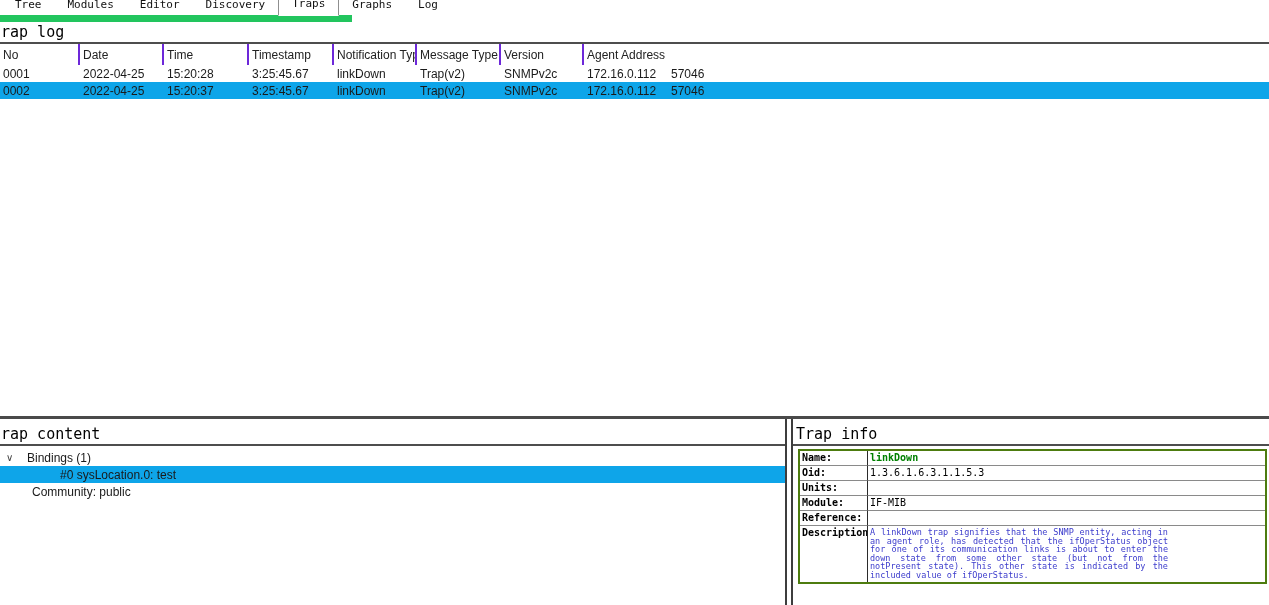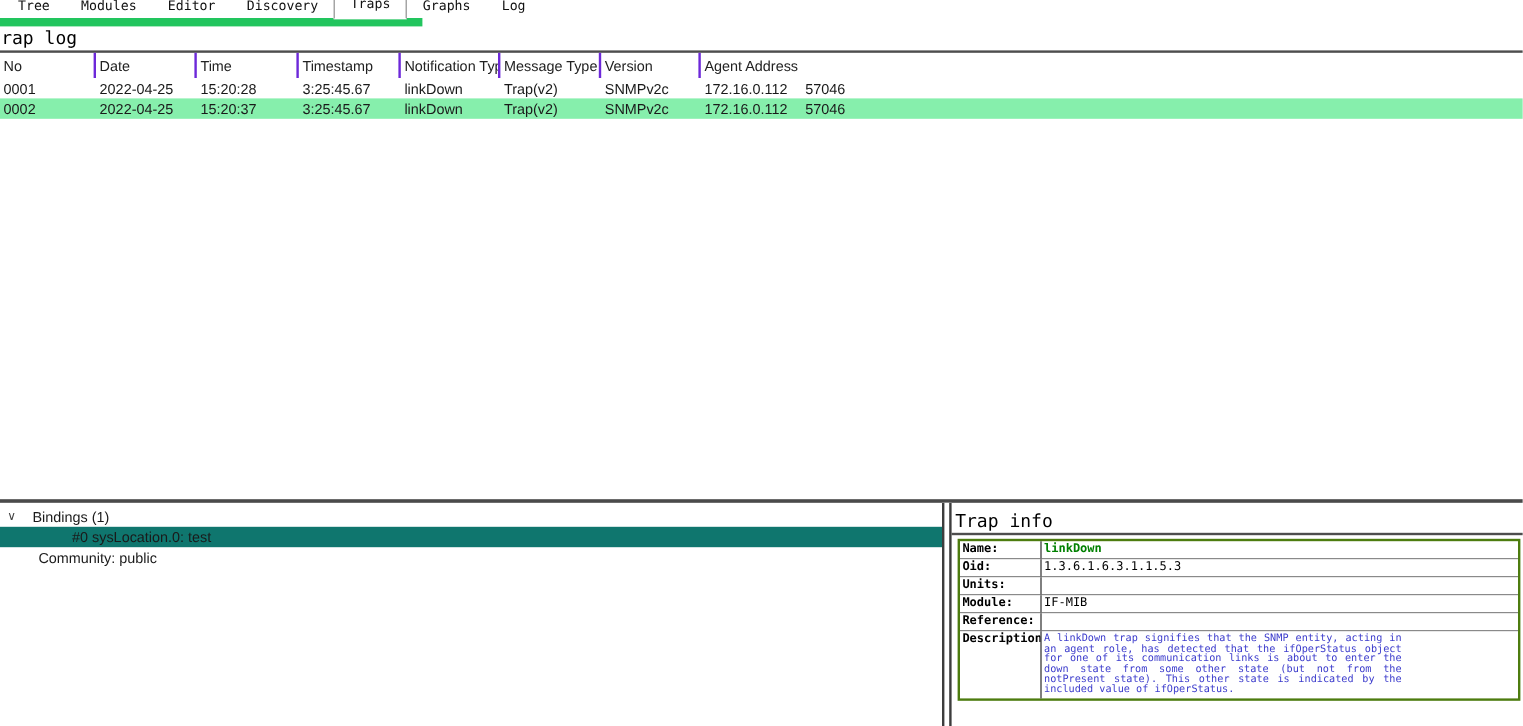--- a/index.html
+++ b/index.html
@@ -42,21 +42,21 @@
     display:flex; align-items:center;
     border-right:2px solid #6d28d9; white-space:nowrap; overflow:hidden;
   }
   .log-grid-header .hcell:last-child { border-right:none; }
   .log-row {
     display:grid;
     grid-template-columns:80px 84px 85px 85px 83px 84px 83px 84px auto;
     height:17px; align-items:center;
   }
   .log-row .cell { font-size:12px; padding:0 5px 0 3px; white-space:nowrap; }
-  .log-row.selected { background:#86efac; }
+  .log-row.selected { background:#0ea5e9; }
 
   .log-body-filler { flex:1; }
 
   
   .h-divider { height:3px; background:#4a4a4a; }
   .bottom { display:flex; height:195px; }
   .left-panel { width:785px; display:flex; flex-direction:column; }
   .v-splitter {
     width:8px; background:#ffffff;
     border-left:2px solid #3d3d3d; border-right:2px solid #3d3d3d;
@@ -65,21 +65,21 @@
   .right-panel .panel-label { padding-left:3px; }
 
   
   .tree { padding-top:3px; }
   .tree-row { height:17px; display:flex; align-items:center; font-size:12px; color:#1a1a1a; }
   .tree-row .chevron {
     width:12px; margin-left:6px; font-size:10px; color:#444; line-height:10px;
     font-family:"DejaVu Sans", sans-serif;
   }
   .tree-row .lbl-root { margin-left:9px; }
-  .tree-row.selected { background:#0f766e; }
+  .tree-row.selected { background:#0ea5e9; }
   .tree-row .lbl-child { margin-left:60px; }
   .tree-row .lbl-community { margin-left:32px; }
 
   
   .info-table {
     margin:3px 2px 0 5px;
     border:2px solid #4d7c0f;
     display:grid; grid-template-columns:68px auto;
   }
   .info-cell {
@@ -149,20 +149,23 @@
   <div class="cell">57046</div>
 </div>
 
 <div class="log-body-filler" style="height:317px;"></div>
 
 <div class="h-divider"></div>
 
 <div class="bottom">
 
   <div class="left-panel">
+    <div class="label-rule" style="padding-top:5px;">
+      <div class="panel-label">rap content</div>
+    </div>
     <div class="tree">
       <div class="tree-row">
         <span class="chevron">∨</span>
         <span class="lbl-root">Bindings (1)</span>
       </div>
       <div class="tree-row selected">
         <span class="lbl-child">#0 sysLocation.0: test</span>
       </div>
       <div class="tree-row">
         <span class="lbl-community">Community: public</span>

